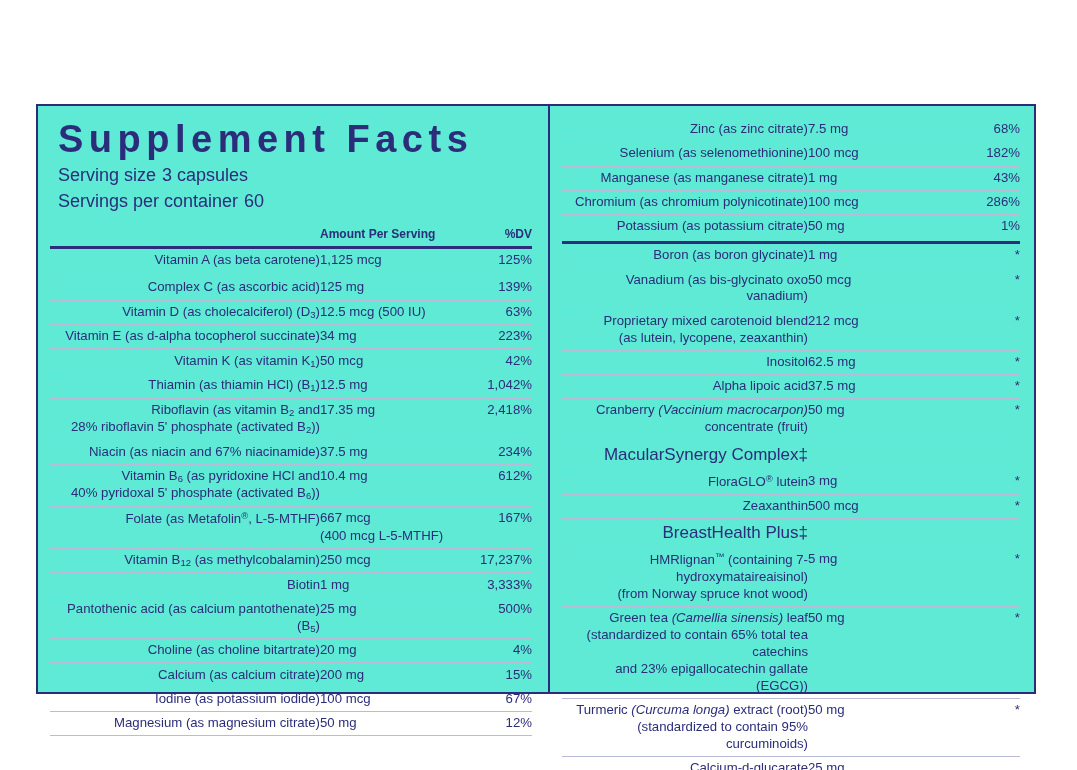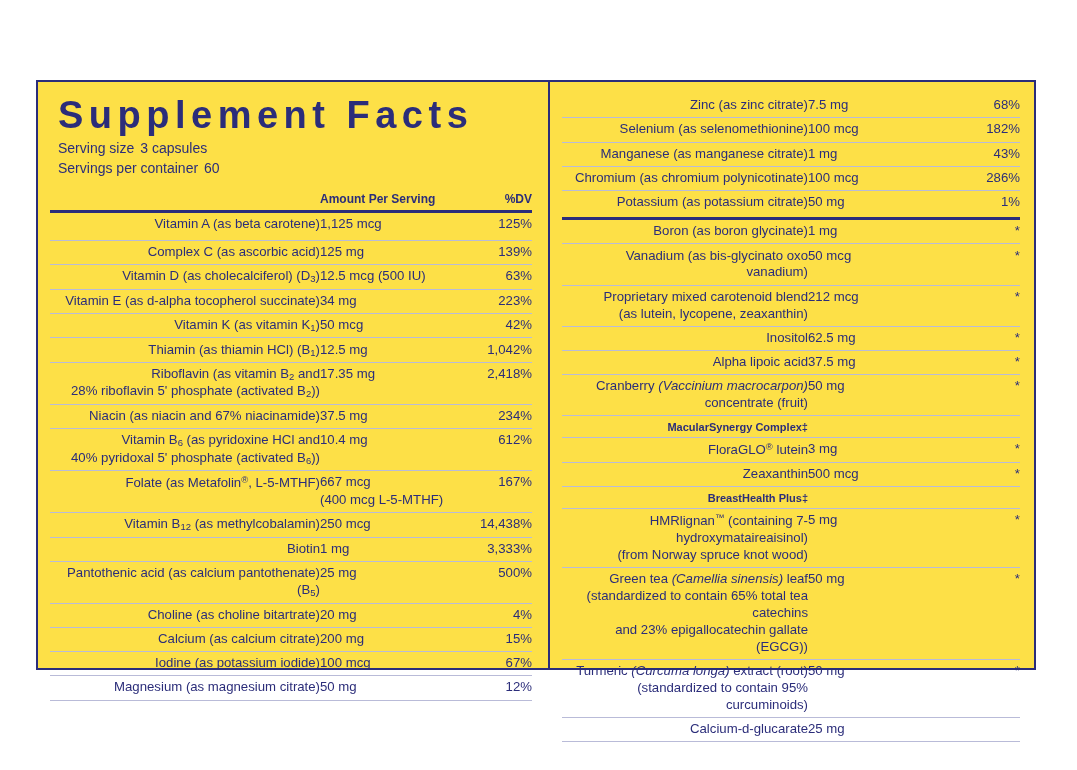--- a/index.html
+++ b/index.html
@@ -10,26 +10,26 @@
   body {
     width: 1077px;
     height: 770px;
     font-family: "Liberation Sans", sans-serif;
     color: #2b2d7a;
     -webkit-font-smoothing: antialiased;
   }
   #panel {
     position: absolute;
     left: 36px;
-    top: 80px;
+    top: 104px;
     width: 1000px;
     height: 590px;
     border: 2px solid #2b2d7a;
     box-sizing: border-box;
-    background: #fde047;
+    background: #5eead4;
   }
   .cols {
     display: flex;
     height: 100%;
     box-sizing: border-box;
   }
   .col-left {
     width: 510px;
     box-sizing: border-box;
     padding: 14px 16px 0 12px;
@@ -49,21 +49,21 @@
   h1.title {
     font-size: 38px;
     font-weight: bold;
     letter-spacing: 5.5px;
     margin: 0 0 2px 8px;
     color: #2b2d7a;
     line-height: 1.05;
     white-space: nowrap;
   }
   .serving-line {
-    font-size: 14px;
+    font-size: 18px;
     margin-left: 8px;
     line-height: 1.45;
     color: #2b2d7a;
   }
   .serving-line .val { margin-left: 6px; }
 
   table.facts {
     width: 100%;
     border-collapse: collapse;
     font-size: 13.2px;
@@ -86,22 +86,22 @@
     font-weight: bold;
     font-size: 12px;
     padding-bottom: 4px;
   }
   .thick-rule {
     height: 3px;
     background: #2b2d7a;
     margin: 0;
   }
   .subhead td {
-    font-weight: bold;
-    font-size: 11px;
+    font-weight: normal;
+    font-size: 17px;
     padding-top: 5px;
     padding-bottom: 4px;
   }
   .indent { padding-left: 18px; display: inline-block; }
   .ital { font-style: italic; }
   sub { font-size: 0.72em; vertical-align: -0.22em; }
   sup { font-size: 0.72em; vertical-align: 0.42em; }
 </style>
 </head>
 <body>
@@ -196,21 +196,21 @@
           <td class="dv">167%</td>
         </tr>
         <tr class="cont">
           <td class="nm"></td>
           <td class="amt">(400 mcg L-5-MTHF)</td>
           <td class="dv"></td>
         </tr>
         <tr>
           <td class="nm">Vitamin B<sub>12</sub> (as methylcobalamin)</td>
           <td class="amt">250 mcg</td>
-          <td class="dv">14,438%</td>
+          <td class="dv">17,237%</td>
         </tr>
         <tr>
           <td class="nm">Biotin</td>
           <td class="amt">1 mg</td>
           <td class="dv">3,333%</td>
         </tr>
         <tr>
           <td class="nm">Pantothenic acid (as calcium pantothenate) (B<sub>5</sub>)</td>
           <td class="amt">25 mg</td>
           <td class="dv">500%</td>

